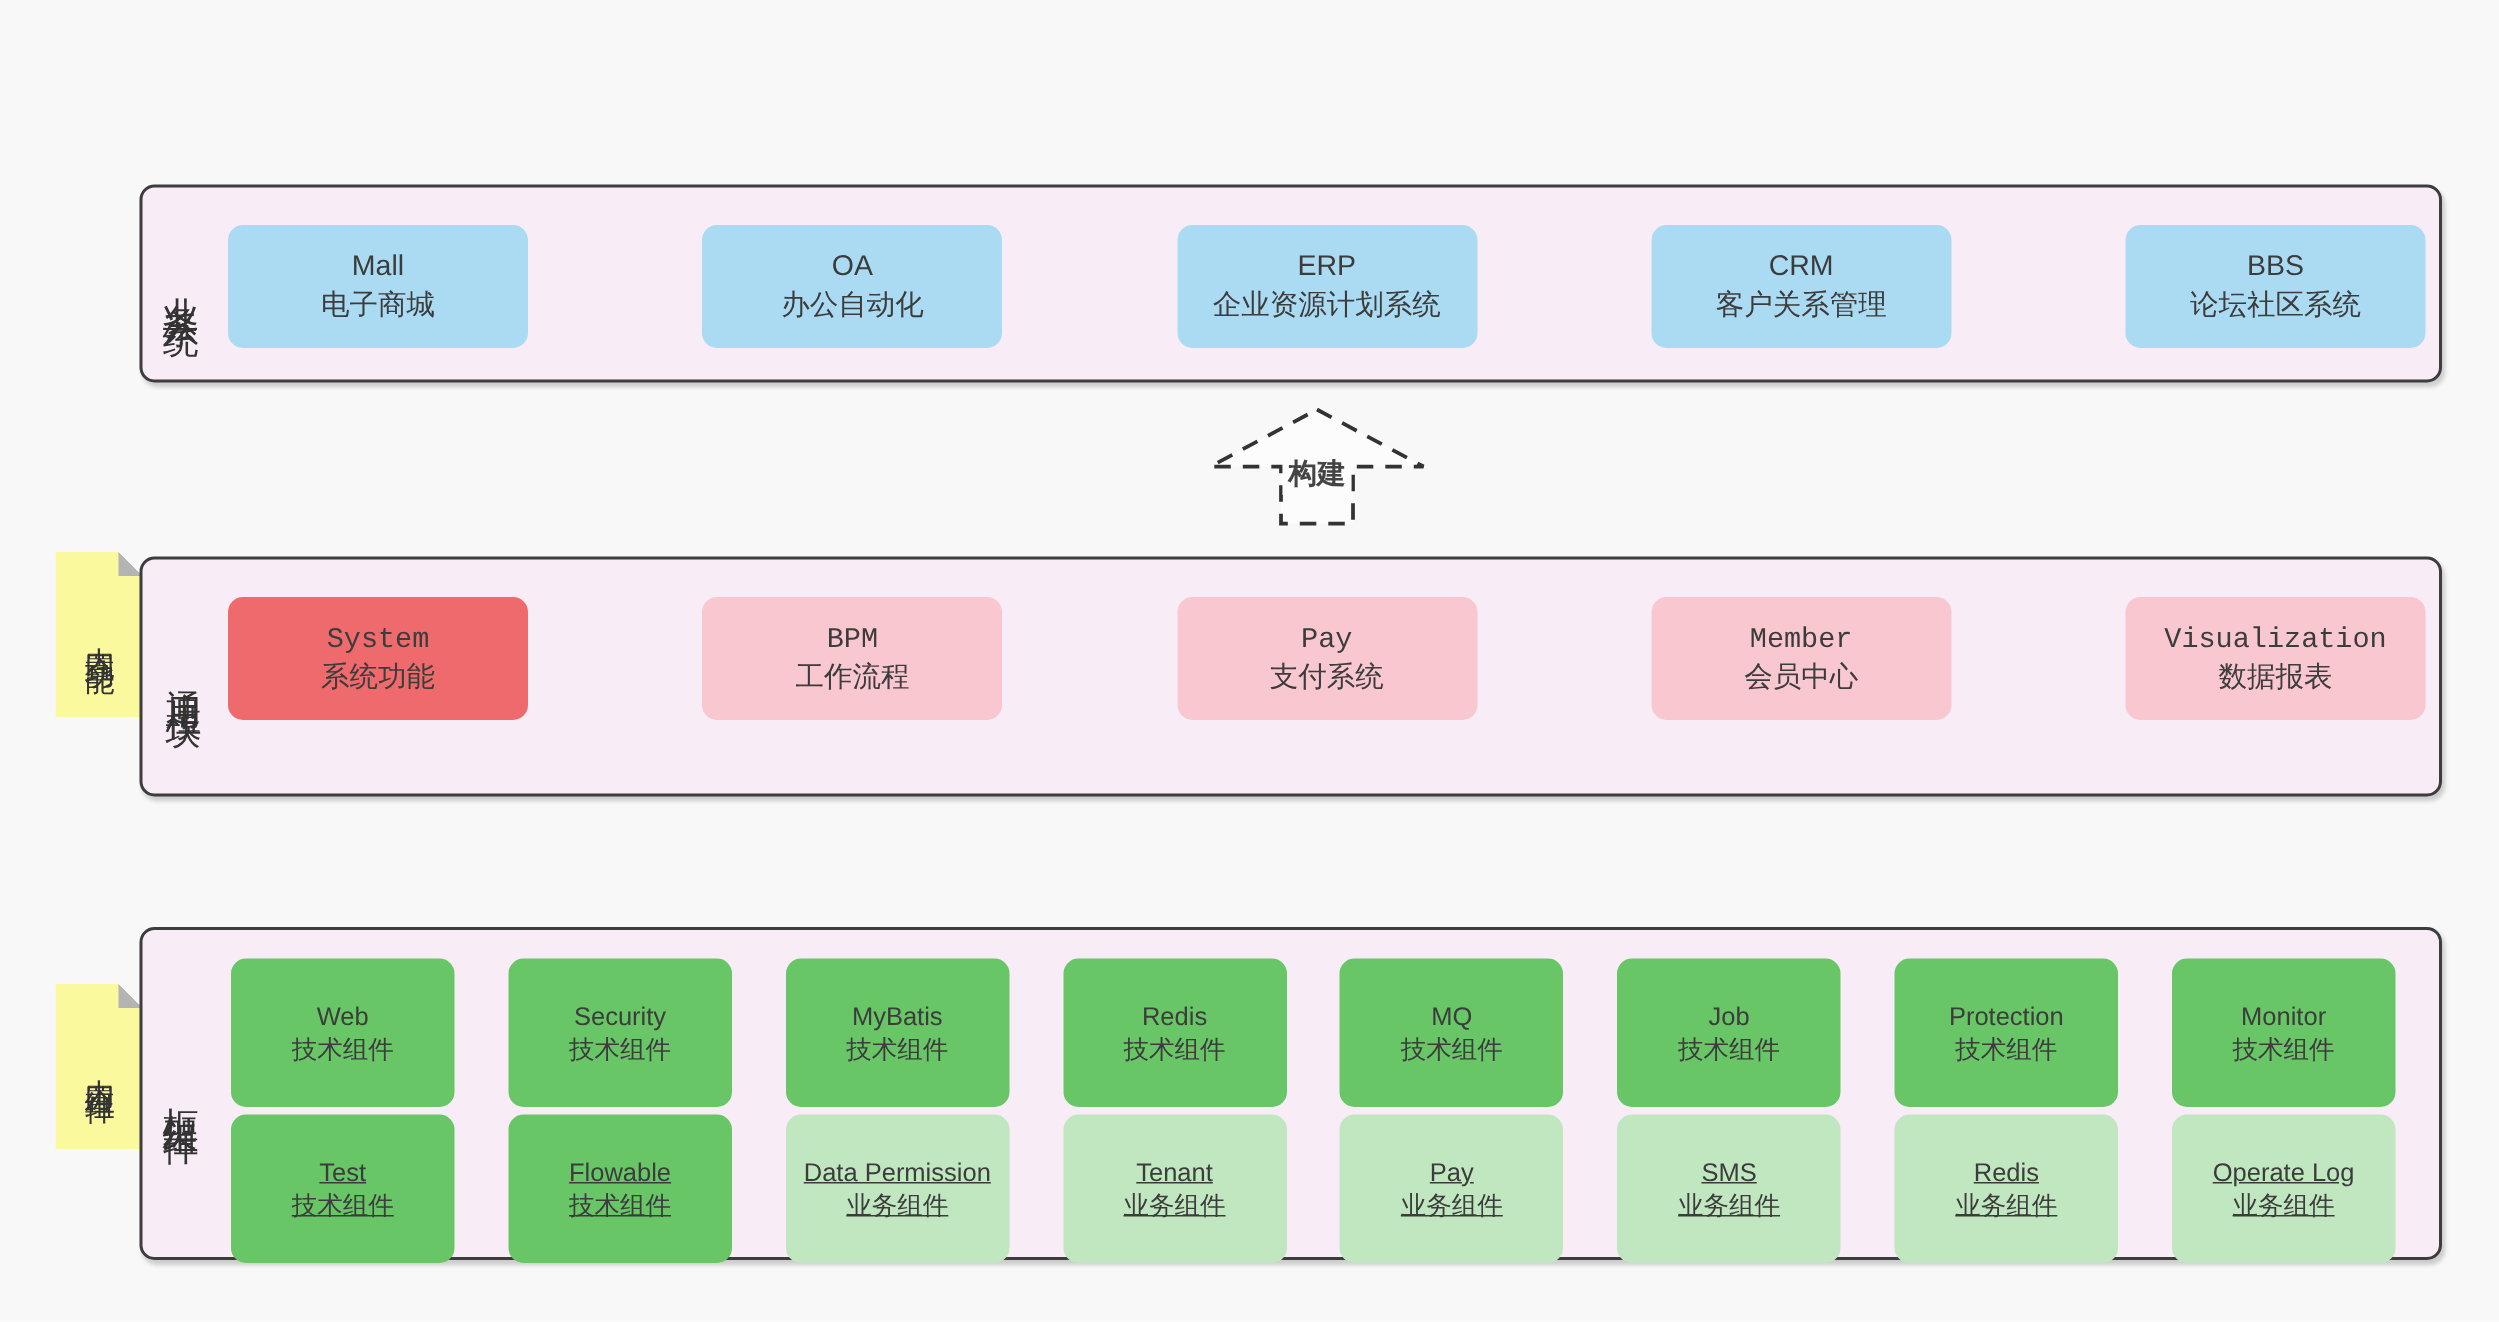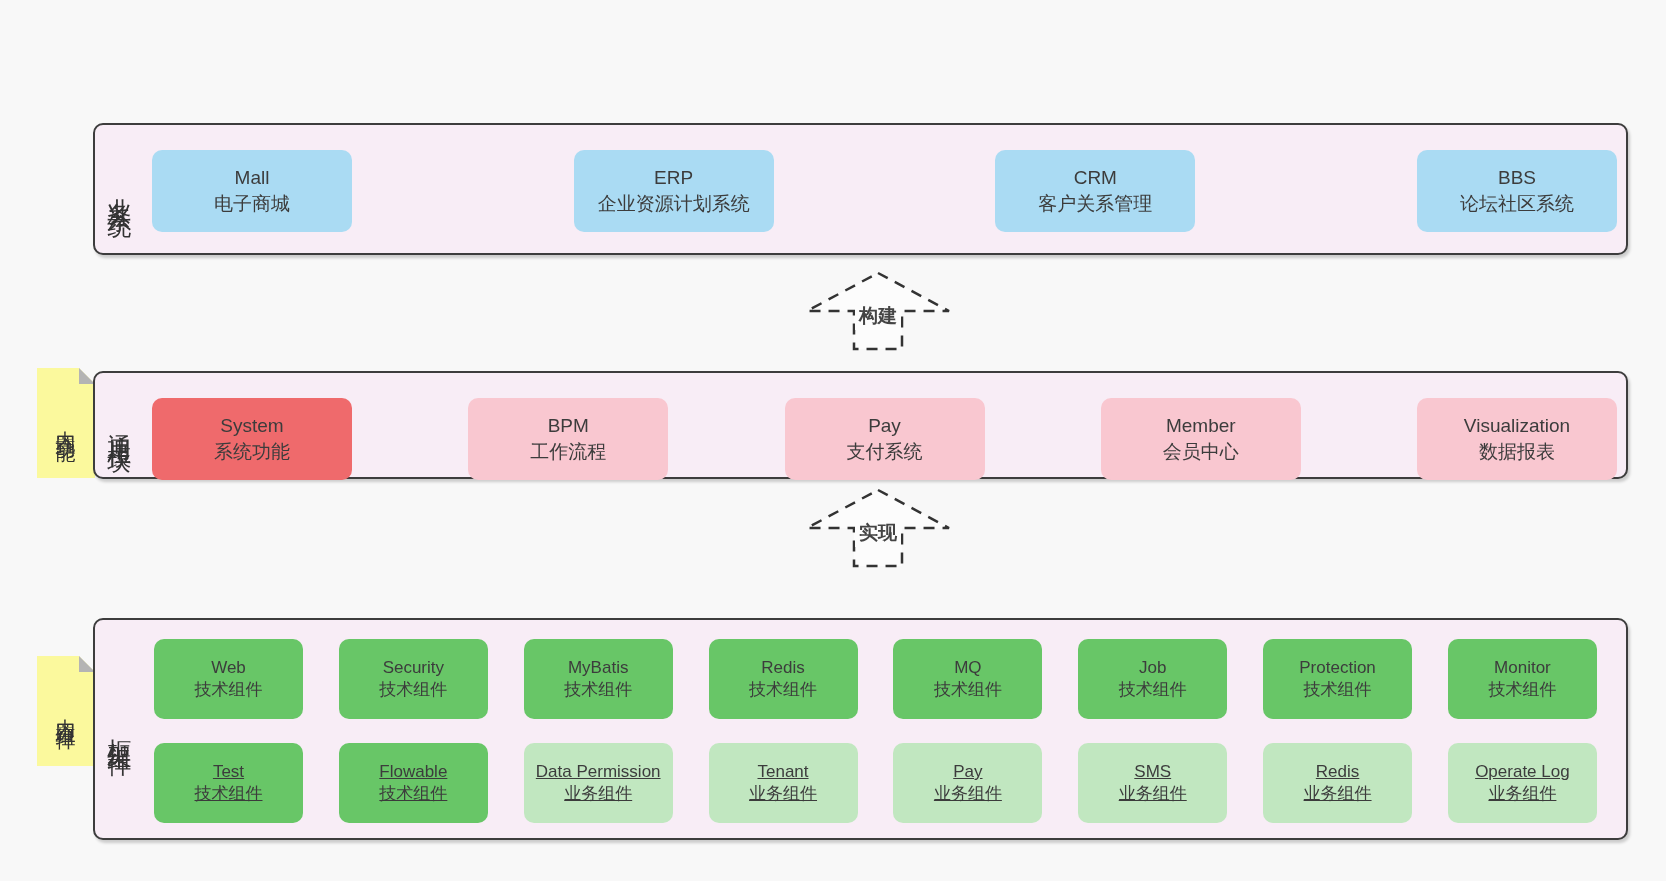--- a/index.html
+++ b/index.html
@@ -12,21 +12,21 @@
 
   
   .band {
     position:absolute; left:93px; width:1535px; box-sizing:border-box;
     background:var(--band-bg,#f8edf6);
     border:2px solid var(--band-border,#3d3d3d);
     border-radius:10px;
     box-shadow:2px 3px 3px rgba(0,0,0,0.18);
   }
   #band1 { top:123px; height:132px; }
-  #band2 { top:371px; height:108px; }
+  #band2 { top:371px; height:160px;font-family:Liberation Mono, monospace; }
   #band3 { top:618px; height:222px; }
 
   .band-label {
     position:absolute; left:10px; top:50%; transform:translateY(-50%);
     margin:0; font-weight:400; font-size:24px; line-height:1.22;
     writing-mode:vertical-rl; text-orientation:upright; letter-spacing:5px;
     color:#333; white-space:nowrap;
   }
 
   
@@ -36,21 +36,21 @@
   .row-wide   { left:57px; right:9px;  top:25px; }
   .row-grid-1 { left:59px; right:29px; top:19px; }
   .row-grid-2 { left:59px; right:29px; top:123px;text-decoration:underline; }
 
   .box {
     box-sizing:border-box; border-radius:10px;
     display:flex; flex-direction:column; justify-content:center; align-items:center;
     text-align:center; color:#3c3c3c;
   }
   .row-wide .box { width:200px; height:82px; font-size:19px; line-height:26px; }
-  .row-grid-1 .box, .row-grid-2 .box { width:149px; height:80px; font-size:17px; line-height:22px; padding:0 12px; }
+  .row-grid-1 .box, .row-grid-2 .box { width:149px; height:99px; font-size:17px; line-height:22px; padding:0 12px; }
 
   .blue        { background:var(--blue,#aadbf3); }
   .red         { background:var(--red,#ef6a6c); }
   .pink        { background:var(--pink,#f9c7d0); }
   .green       { background:var(--green-dark,#68c667); }
   .green-light { background:var(--green-light,#c1e7c0); }
 
   
   .note {
     position:absolute; left:37px; width:58px; height:110px;
@@ -95,20 +95,24 @@
   </div>
 
   <section class="band" id="band1">
     <h2 class="band-label">业务系统</h2>
     <div class="box-row row-wide">
       <div class="box blue">
         <div>Mall</div>
         <div>电子商城</div>
       </div>
       <div class="box blue">
+        <div>OA</div>
+        <div>办公自动化</div>
+      </div>
+      <div class="box blue">
         <div>ERP</div>
         <div>企业资源计划系统</div>
       </div>
       <div class="box blue">
         <div>CRM</div>
         <div>客户关系管理</div>
       </div>
       <div class="box blue">
         <div>BBS</div>
         <div>论坛社区系统</div>
@@ -142,26 +146,20 @@
         <div>Member</div>
         <div>会员中心</div>
       </div>
       <div class="box pink">
         <div>Visualization</div>
         <div>数据报表</div>
       </div>
     </div>
   </section>
 
-  <div class="arrow" id="arrow2">
-    <svg width="150" height="82" viewBox="0 0 150 82">
-      <polygon points="75,3 146,41 99,41 99,79 51,79 51,41 4,41" fill="#fcfcfc" stroke="#333" stroke-width="2.5" stroke-dasharray="11,8" stroke-linejoin="miter"></polygon>
-    </svg>
-    <span class="arrow-label">实现</span>
-  </div>
 
   <section class="band" id="band3">
     <h2 class="band-label">框架组件</h2>
 
     <div class="box-row row-grid-1">
       <div class="box green">
         <div>Web</div>
         <div>技术组件</div>
       </div>
       <div class="box green">

